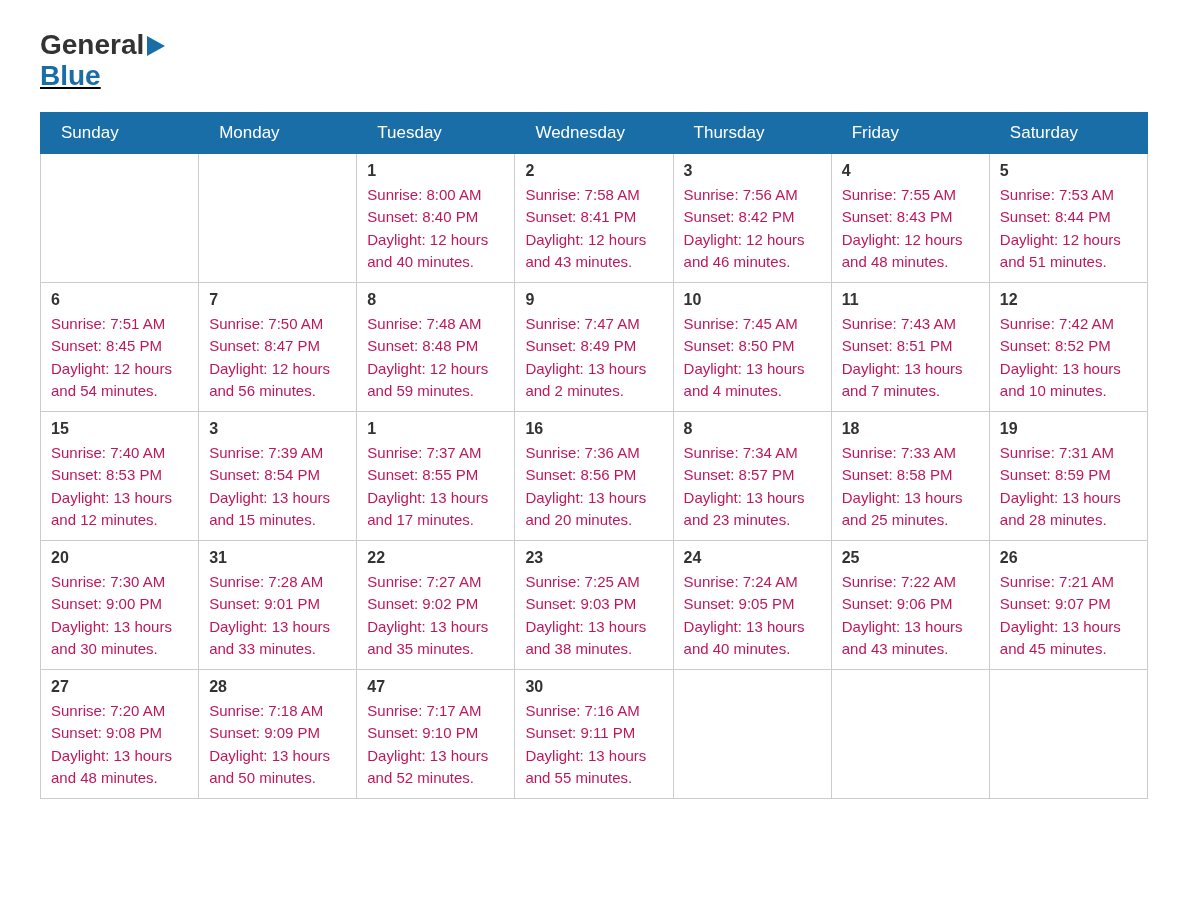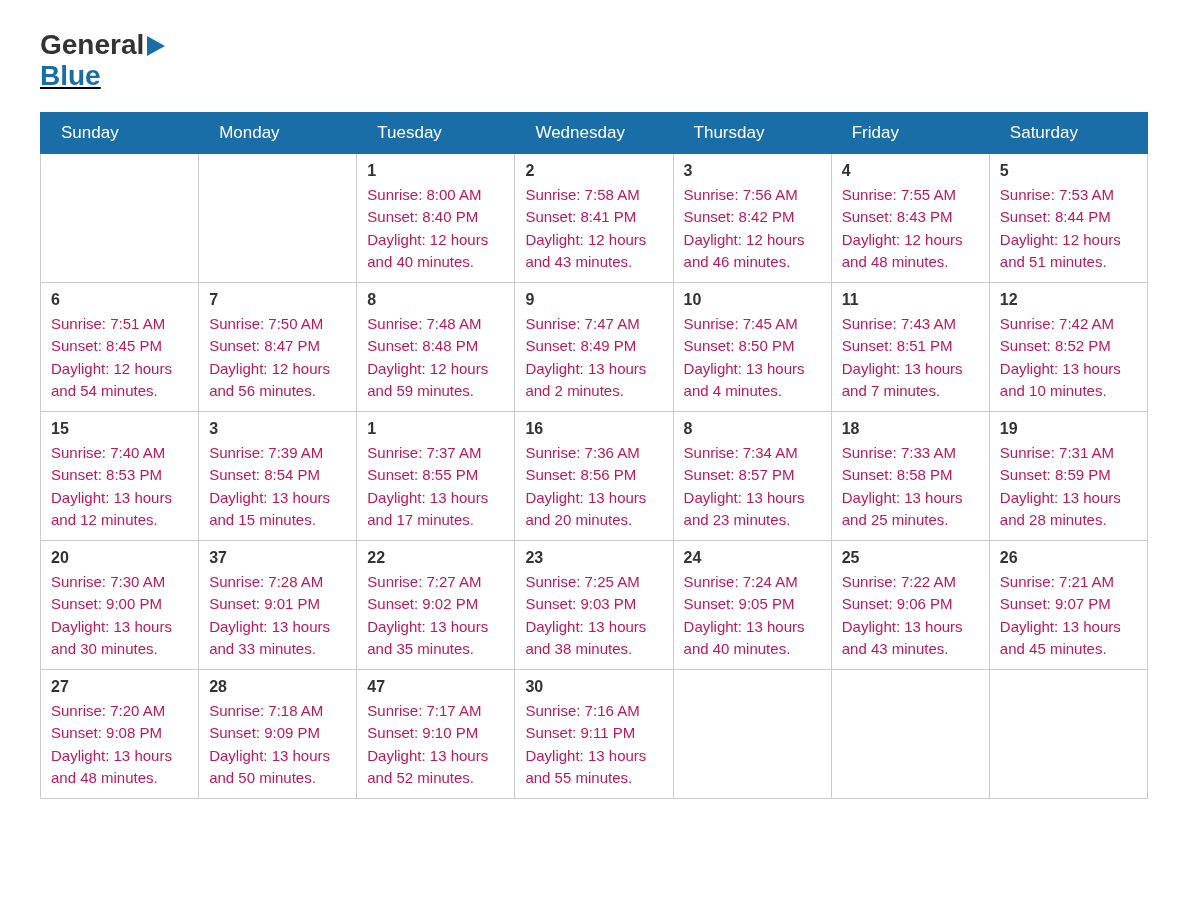--- a/index.html
+++ b/index.html
@@ -197,21 +197,21 @@
           <span class="day-number">19</span>
           <div class="day-info">Sunrise: 7:31 AM<br>Sunset: 8:59 PM<br>Daylight: 13 hours<br>and 28 minutes.</div>
         </td>
       </tr>
       <tr>
         <td>
           <span class="day-number">20</span>
           <div class="day-info">Sunrise: 7:30 AM<br>Sunset: 9:00 PM<br>Daylight: 13 hours<br>and 30 minutes.</div>
         </td>
         <td>
-          <span class="day-number">37</span>
+          <span class="day-number">31</span>
           <div class="day-info">Sunrise: 7:28 AM<br>Sunset: 9:01 PM<br>Daylight: 13 hours<br>and 33 minutes.</div>
         </td>
         <td>
           <span class="day-number">22</span>
           <div class="day-info">Sunrise: 7:27 AM<br>Sunset: 9:02 PM<br>Daylight: 13 hours<br>and 35 minutes.</div>
         </td>
         <td>
           <span class="day-number">23</span>
           <div class="day-info">Sunrise: 7:25 AM<br>Sunset: 9:03 PM<br>Daylight: 13 hours<br>and 38 minutes.</div>
         </td>

